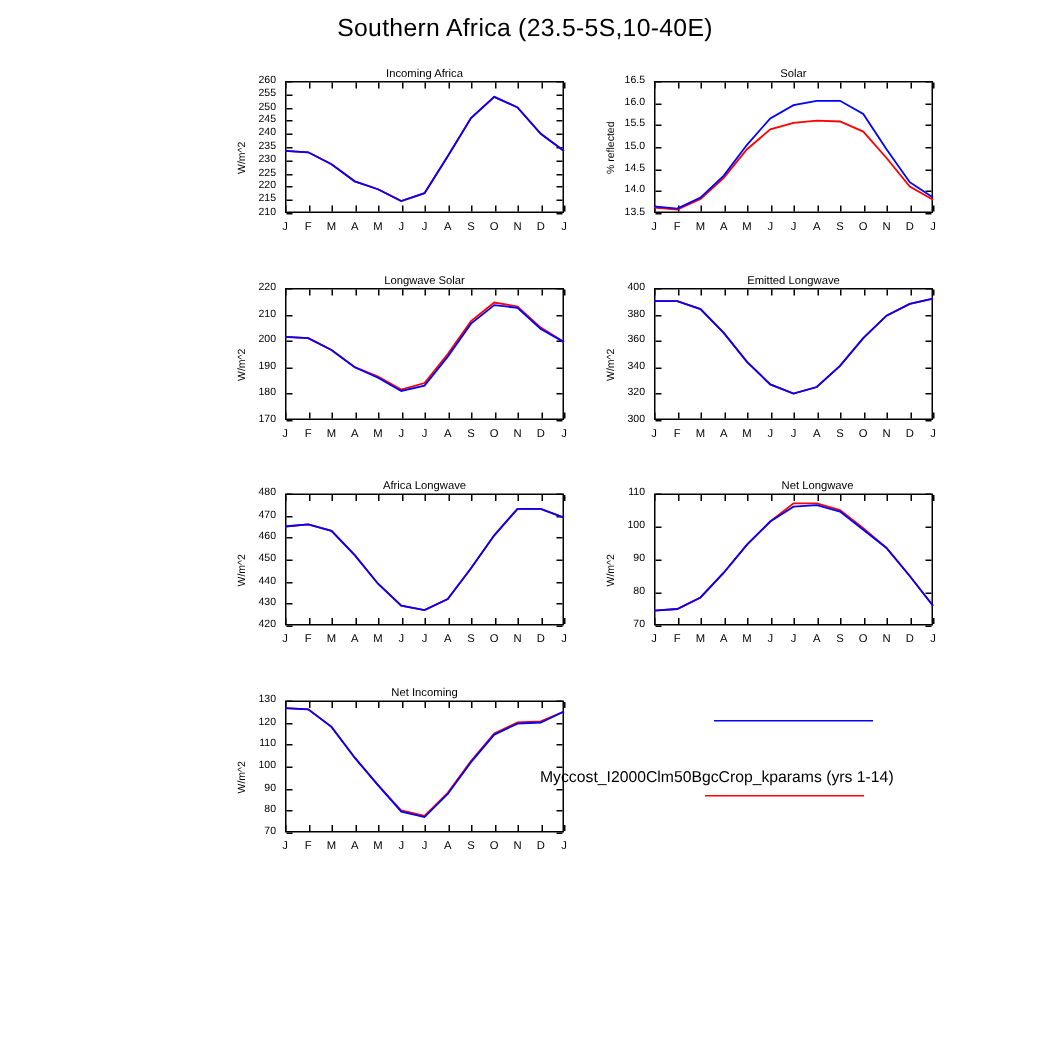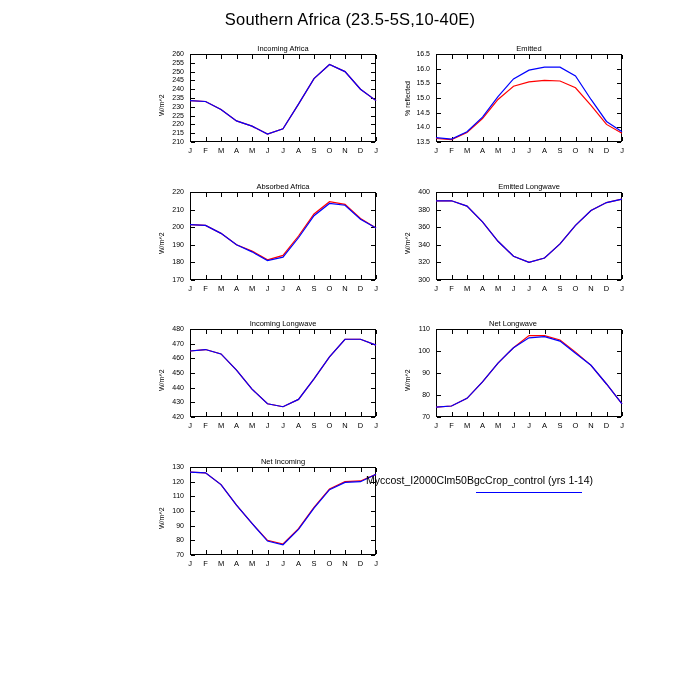--- a/index.html
+++ b/index.html
@@ -176,21 +176,21 @@
     <div class="xtick" style="left: 218px; width: 16px; top: 102px;">J</div>
     <div class="xtick-mark" style="left: 226px; top: 93px;"></div>
     <div class="xtick-mark" style="left: 226px; top: 11px;"></div>
     <svg class="series" width="196" height="120">
       <polyline points="40.00,56.64 55.50,57.52 71.00,65.44 86.50,76.88 102.00,82.16 117.50,90.08 133.00,84.80 148.50,60.16 164.00,34.64 179.50,20.56 195.00,27.60 210.50,45.20 226.00,56.64" fill="none" stroke="#ff0000" stroke-width="1.2"></polyline>
       <polyline points="40.00,56.64 55.50,57.52 71.00,65.44 86.50,76.88 102.00,82.16 117.50,90.08 133.00,84.80 148.50,60.16 164.00,34.64 179.50,20.56 195.00,27.60 210.50,45.20 226.00,56.64" fill="none" stroke="#0000ff" stroke-width="1.2"></polyline>
     </svg>
   </div>
 
 <div class="panel" style="left:396px; top:44px; width:196px; height:120px;">
-    <div class="panel-title" style="left: 40px; width: 186px; top: 0px;">Emitted</div>
+    <div class="panel-title" style="left: 40px; width: 186px; top: 0px;">Solar</div>
     <div class="plot-area" style="width: 186px; height: 88px;"></div>
     <div class="ylabel" style="left: 8px; top: 72px;">% reflected</div>
     <div class="ytick" style="left: 0px; width: 34px; top: 94px;">13.5</div>
     <div class="ytick-mark" style="left: 41px; top: 98px;"></div>
     <div class="ytick-mark-right" style="left: 221px; top: 98px;"></div>
     <div class="ytick" style="left: 0px; width: 34px; top: 79.3333px;">14.0</div>
     <div class="ytick-mark" style="left: 41px; top: 83.3333px;"></div>
     <div class="ytick-mark-right" style="left: 221px; top: 83.3333px;"></div>
     <div class="ytick" style="left: 0px; width: 34px; top: 64.6667px;">14.5</div>
     <div class="ytick-mark" style="left: 41px; top: 68.6667px;"></div>
@@ -246,21 +246,21 @@
     <div class="xtick" style="left: 218px; width: 16px; top: 102px;">J</div>
     <div class="xtick-mark" style="left: 226px; top: 93px;"></div>
     <div class="xtick-mark" style="left: 226px; top: 11px;"></div>
     <svg class="series" width="196" height="120">
       <polyline points="40.00,94.48 55.50,95.65 71.00,88.61 86.50,74.53 102.00,55.47 117.50,42.27 133.00,37.87 148.50,36.40 164.00,36.99 179.50,43.73 195.00,61.33 210.50,80.40 226.00,89.20" fill="none" stroke="#ff0000" stroke-width="1.2"></polyline>
       <polyline points="40.00,93.60 55.50,95.07 71.00,87.73 86.50,73.07 102.00,52.53 117.50,34.93 133.00,26.13 148.50,23.20 164.00,23.20 179.50,32.00 195.00,55.47 210.50,77.47 226.00,87.73" fill="none" stroke="#0000ff" stroke-width="1.2"></polyline>
     </svg>
   </div>
 
 <div class="panel" style="left:150px; top:182px; width:196px; height:120px;">
-    <div class="panel-title" style="left: 40px; width: 186px; top: 0px;">Absorbed Africa</div>
+    <div class="panel-title" style="left: 40px; width: 186px; top: 0px;">Longwave Solar</div>
     <div class="plot-area" style="width: 186px; height: 88px;"></div>
     <div class="ylabel" style="left: 8px; top: 72px;">W/m^2</div>
     <div class="ytick" style="left: 0px; width: 34px; top: 94px;">170</div>
     <div class="ytick-mark" style="left: 41px; top: 98px;"></div>
     <div class="ytick-mark-right" style="left: 221px; top: 98px;"></div>
     <div class="ytick" style="left: 0px; width: 34px; top: 76.4px;">180</div>
     <div class="ytick-mark" style="left: 41px; top: 80.4px;"></div>
     <div class="ytick-mark-right" style="left: 221px; top: 80.4px;"></div>
     <div class="ytick" style="left: 0px; width: 34px; top: 58.8px;">190</div>
     <div class="ytick-mark" style="left: 41px; top: 62.8px;"></div>
@@ -380,21 +380,21 @@
     <div class="xtick" style="left: 218px; width: 16px; top: 102px;">J</div>
     <div class="xtick-mark" style="left: 226px; top: 93px;"></div>
     <div class="xtick-mark" style="left: 226px; top: 11px;"></div>
     <svg class="series" width="196" height="120">
       <polyline points="40.00,18.80 55.50,18.80 71.00,24.08 86.50,39.92 102.00,59.28 117.50,74.24 133.00,80.40 148.50,76.00 164.00,61.92 179.50,43.44 195.00,28.48 210.50,20.56 226.00,17.04" fill="none" stroke="#ff0000" stroke-width="1.2"></polyline>
       <polyline points="40.00,18.80 55.50,18.80 71.00,24.08 86.50,39.92 102.00,59.28 117.50,74.24 133.00,80.40 148.50,76.00 164.00,61.92 179.50,43.44 195.00,28.48 210.50,20.56 226.00,17.04" fill="none" stroke="#0000ff" stroke-width="1.2"></polyline>
     </svg>
   </div>
 
 <div class="panel" style="left:150px; top:319px; width:196px; height:120px;">
-    <div class="panel-title" style="left: 40px; width: 186px; top: 0px;">Incoming Longwave</div>
+    <div class="panel-title" style="left: 40px; width: 186px; top: 0px;">Africa Longwave</div>
     <div class="plot-area" style="width: 186px; height: 88px;"></div>
     <div class="ylabel" style="left: 8px; top: 72px;">W/m^2</div>
     <div class="ytick" style="left: 0px; width: 34px; top: 94px;">420</div>
     <div class="ytick-mark" style="left: 41px; top: 98px;"></div>
     <div class="ytick-mark-right" style="left: 221px; top: 98px;"></div>
     <div class="ytick" style="left: 0px; width: 34px; top: 79.3333px;">430</div>
     <div class="ytick-mark" style="left: 41px; top: 83.3333px;"></div>
     <div class="ytick-mark-right" style="left: 221px; top: 83.3333px;"></div>
     <div class="ytick" style="left: 0px; width: 34px; top: 64.6667px;">440</div>
     <div class="ytick-mark" style="left: 41px; top: 68.6667px;"></div>
@@ -450,21 +450,21 @@
     <div class="xtick" style="left: 218px; width: 16px; top: 102px;">J</div>
     <div class="xtick-mark" style="left: 226px; top: 93px;"></div>
     <div class="xtick-mark" style="left: 226px; top: 11px;"></div>
     <svg class="series" width="196" height="120">
       <polyline points="40.00,32.00 55.50,30.53 71.00,34.93 86.50,51.07 102.00,70.13 117.50,84.80 133.00,87.73 148.50,80.40 164.00,59.87 179.50,37.87 195.00,20.27 210.50,20.27 226.00,26.13" fill="none" stroke="#ff0000" stroke-width="1.2"></polyline>
       <polyline points="40.00,32.00 55.50,30.53 71.00,34.93 86.50,51.07 102.00,70.13 117.50,84.80 133.00,87.73 148.50,80.40 164.00,59.87 179.50,37.87 195.00,20.27 210.50,20.27 226.00,26.13" fill="none" stroke="#0000ff" stroke-width="1.2"></polyline>
     </svg>
   </div>
 
 <div class="panel" style="left:396px; top:319px; width:196px; height:120px;">
-    <div class="panel-title" style="left: 24px; width: 186px; top: 0px;">Net Longwave</div>
+    <div class="panel-title" style="left: 56px; width: 186px; top: 0px;">Net Longwave</div>
     <div class="plot-area" style="width: 186px; height: 88px;"></div>
     <div class="ylabel" style="left: 8px; top: 72px;">W/m^2</div>
     <div class="ytick" style="left: 0px; width: 34px; top: 94px;">70</div>
     <div class="ytick-mark" style="left: 41px; top: 98px;"></div>
     <div class="ytick-mark-right" style="left: 221px; top: 98px;"></div>
     <div class="ytick" style="left: 0px; width: 34px; top: 72px;">80</div>
     <div class="ytick-mark" style="left: 41px; top: 76px;"></div>
     <div class="ytick-mark-right" style="left: 221px; top: 76px;"></div>
     <div class="ytick" style="left: 0px; width: 34px; top: 50px;">90</div>
     <div class="ytick-mark" style="left: 41px; top: 54px;"></div>
@@ -585,16 +585,19 @@
     <div class="xtick-mark" style="left: 226px; top: 93px;"></div>
     <div class="xtick-mark" style="left: 226px; top: 11px;"></div>
     <svg class="series" width="196" height="120">
       <polyline points="40.00,15.13 55.50,15.87 71.00,27.60 86.50,48.13 102.00,66.47 117.50,83.33 133.00,87.00 148.50,71.60 164.00,50.33 179.50,32.00 195.00,24.67 210.50,23.93 226.00,17.33" fill="none" stroke="#ff0000" stroke-width="1.2"></polyline>
       <polyline points="40.00,15.13 55.50,15.87 71.00,27.60 86.50,48.13 102.00,66.47 117.50,84.07 133.00,87.73 148.50,72.33 164.00,51.07 179.50,32.73 195.00,25.40 210.50,24.67 226.00,17.33" fill="none" stroke="#0000ff" stroke-width="1.2"></polyline>
     </svg>
   </div>
 
 <div class="panel" style="left:360px; top:474px; width:300px; height:80px;">
   <div style="position:absolute; left:6px; top:0px;">
-    <div class="legend-entry-label">Myccost_I2000Clm50BgcCrop_control (yrs 1-14)</div>
     <div class="legend-line" style="margin-top:6px; width:106px; margin-left:110px; border-color:#0000ff;"></div>
   </div>
+  <div style="position:absolute; left:0px; top:38px;">
+    <div class="legend-entry-label">Myccost_I2000Clm50BgcCrop_kparams (yrs 1-14)</div>
+    <div class="legend-line" style="margin-top:6px; width:106px; margin-left:110px; border-color:#ff0000;"></div>
+  </div>
 </div>
 
 </body></html>

